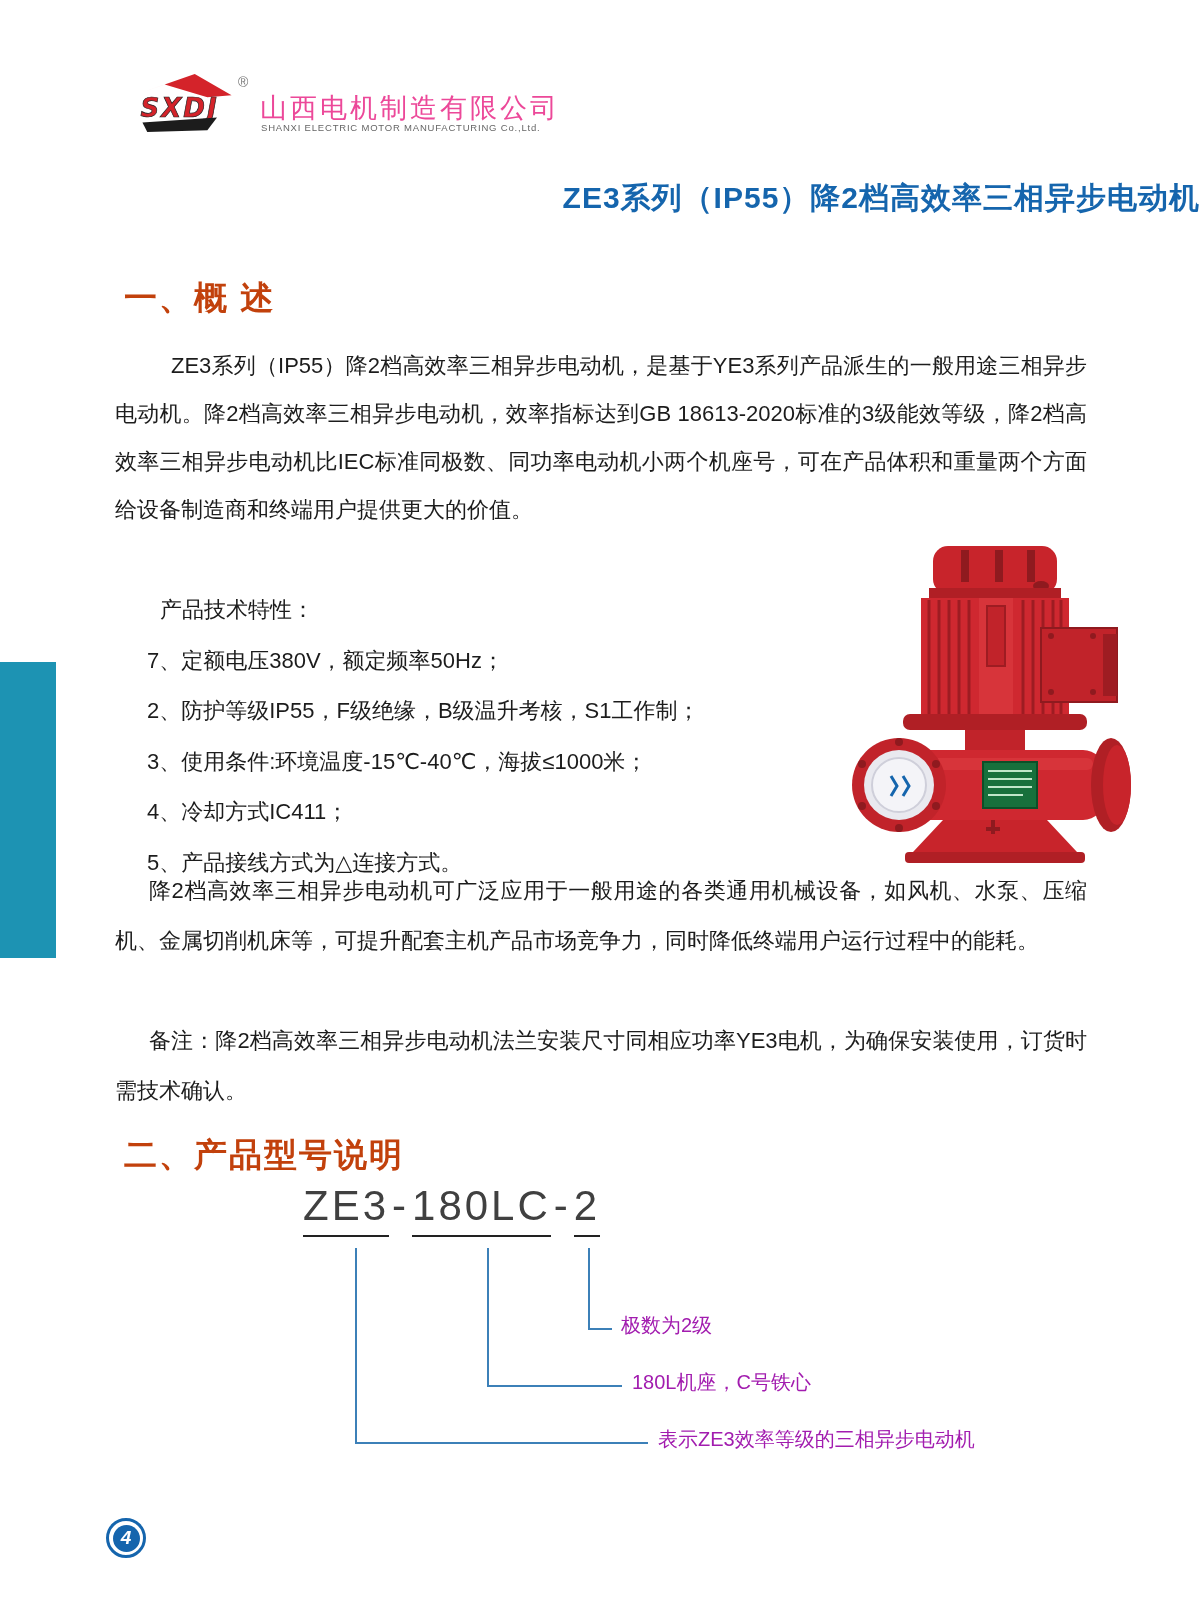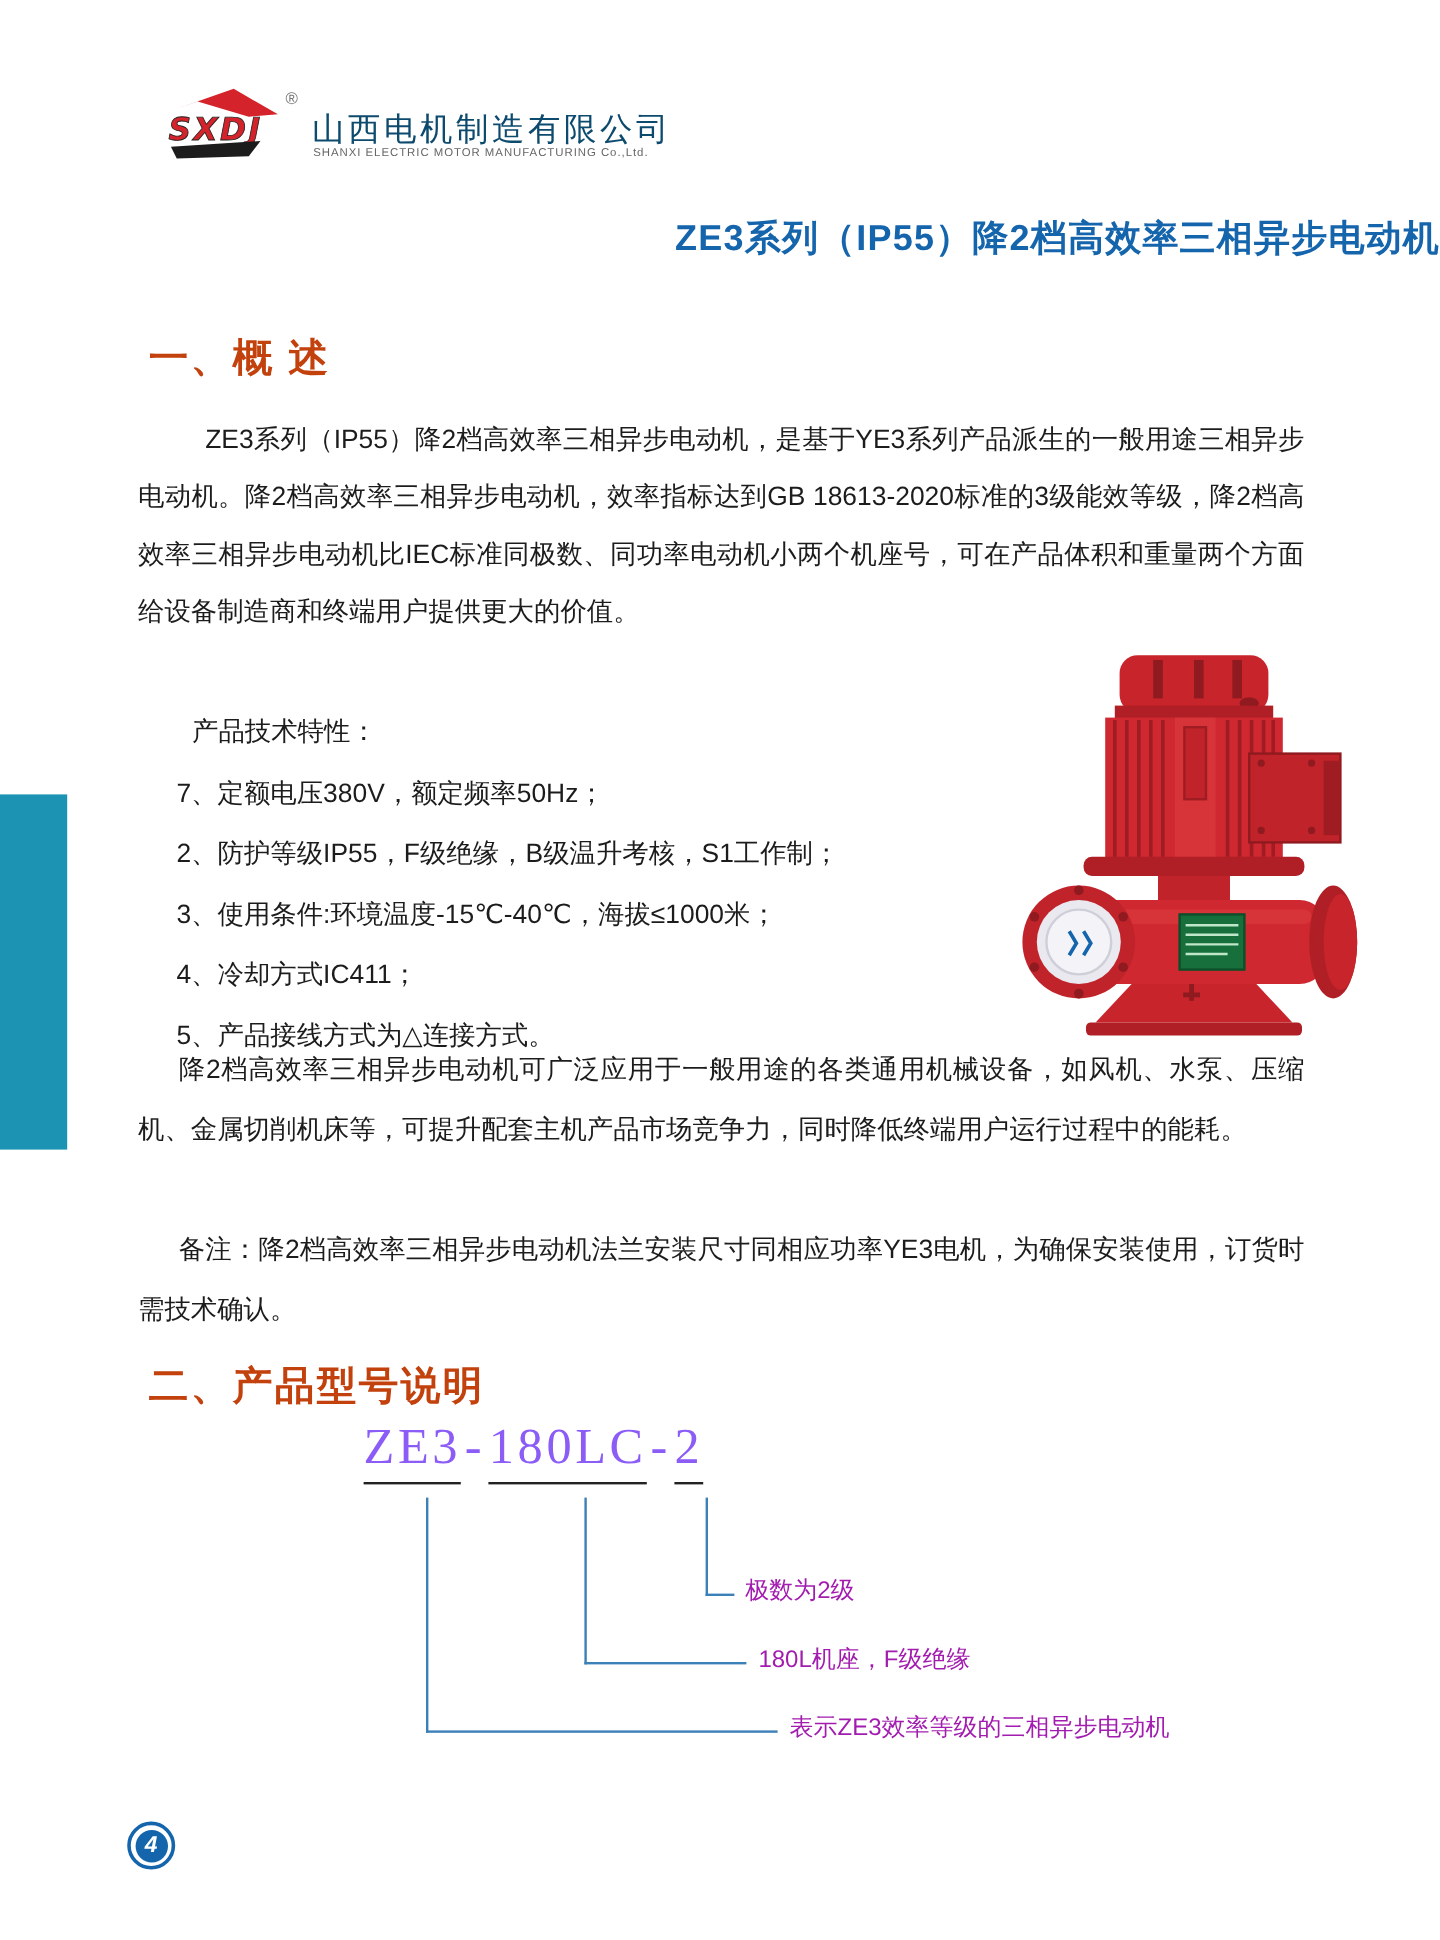--- a/index.html
+++ b/index.html
@@ -4,21 +4,21 @@
 <style>
   html,body{margin:0;padding:0;background:#ffffff;}
   .page{
     position:relative;width:1200px;height:1617px;margin:0 auto;background:#ffffff;
     font-family:"Liberation Sans","DejaVu Sans",sans-serif;color:#1c1c1c;overflow:hidden;
   }
   
   .logo{position:absolute;left:138px;top:70px;height:66px;}
   .logo-emblem{position:absolute;left:0;top:2px;width:98px;height:62px;}
   .logo-reg{position:absolute;left:100px;top:4px;font-size:14px;color:#777;}
-  .logo-cn{position:absolute;left:122px;top:20px;font-size:27px;letter-spacing:3px;color:#0c4a6e;font-weight:500;white-space:nowrap;}
+  .logo-cn{position:absolute;left:122px;top:20px;font-size:27px;letter-spacing:3px;color:#ec4899;font-weight:500;white-space:nowrap;}
   .logo-en{position:absolute;left:123px;top:52px;font-size:9.5px;letter-spacing:0.8px;color:#666;white-space:nowrap;}
   
   .doc-title{position:absolute;left:0;top:178px;width:1200px;text-align:right;
     font-size:30px;font-weight:bold;color:#1565ad;letter-spacing:1px;}
   .sec-heading{position:absolute;left:124px;font-size:33px;font-weight:bold;color:#c2410c;letter-spacing:2px;}
   .sec1-heading{top:276px;}
   .sec2-heading{top:1133px;}
   
   .para{position:absolute;left:115px;width:972px;font-size:22px;line-height:48px;
     text-align:justify;color:#1c1c1c;}
@@ -27,21 +27,21 @@
   .para3{top:1016px;line-height:50px;text-indent:34px;width:972px;}
   .features{position:absolute;left:147px;top:585px;font-size:22px;color:#1c1c1c;}
   .features div{height:50.5px;line-height:50.5px;white-space:nowrap;}
   .features .f-title{padding-left:13px;}
   
   .pump{position:absolute;left:845px;top:540px;width:320px;height:330px;}
   
   .side-tab{position:absolute;left:0;top:662px;width:56px;height:296px;background:#1d93b3;}
   
   .model{position:absolute;left:303px;top:1182px;font-size:42px;letter-spacing:3px;
-    color:#8b5cf6;font-family:Liberation Serif, serif;white-space:nowrap;}
+    color:#404040;font-family:Liberation Sans, sans-serif;white-space:nowrap;}
   .model .seg{display:inline-block;border-bottom:2px solid #222;padding-bottom:5px;}
   .model .dash{display:inline-block;padding:0 3px;}
   .cl-line{position:absolute;background:#3c80b8;}
   .cl-label{position:absolute;font-size:20px;color:#a21caf;white-space:nowrap;}
   
   .page-badge{position:absolute;left:106px;top:1518px;width:40px;height:40px;border:3px solid #1565ad;
     border-radius:50%;box-sizing:border-box;display:flex;align-items:center;justify-content:center;}
   .page-badge .inner{width:27px;height:27px;border-radius:50%;background:#1565ad;color:#fff;
     display:flex;align-items:center;justify-content:center;font-size:19px;font-weight:bold;font-style:italic;}
 </style>
@@ -153,21 +153,21 @@
   </div>
 
   <div class="cl-line" style="left:355px;top:1248px;width:2px;height:196px;"></div>
   <div class="cl-line" style="left:355px;top:1442px;width:293px;height:2px;"></div>
   <div class="cl-line" style="left:487px;top:1248px;width:2px;height:139px;"></div>
   <div class="cl-line" style="left:487px;top:1385px;width:135px;height:2px;"></div>
   <div class="cl-line" style="left:588px;top:1248px;width:2px;height:82px;"></div>
   <div class="cl-line" style="left:588px;top:1328px;width:24px;height:2px;"></div>
 
   <div class="cl-label" style="left:621px;top:1312px;">极数为2级</div>
-  <div class="cl-label" style="left:632px;top:1369px;">180L机座，F级绝缘</div>
+  <div class="cl-label" style="left:632px;top:1369px;">180L机座，C号铁心</div>
   <div class="cl-label" style="left:658px;top:1426px;">表示ZE3效率等级的三相异步电动机</div>
 
   <div class="page-badge">
     <div class="inner">
         <span>4</span>
       </div>
   </div>
 
 </div>
 

